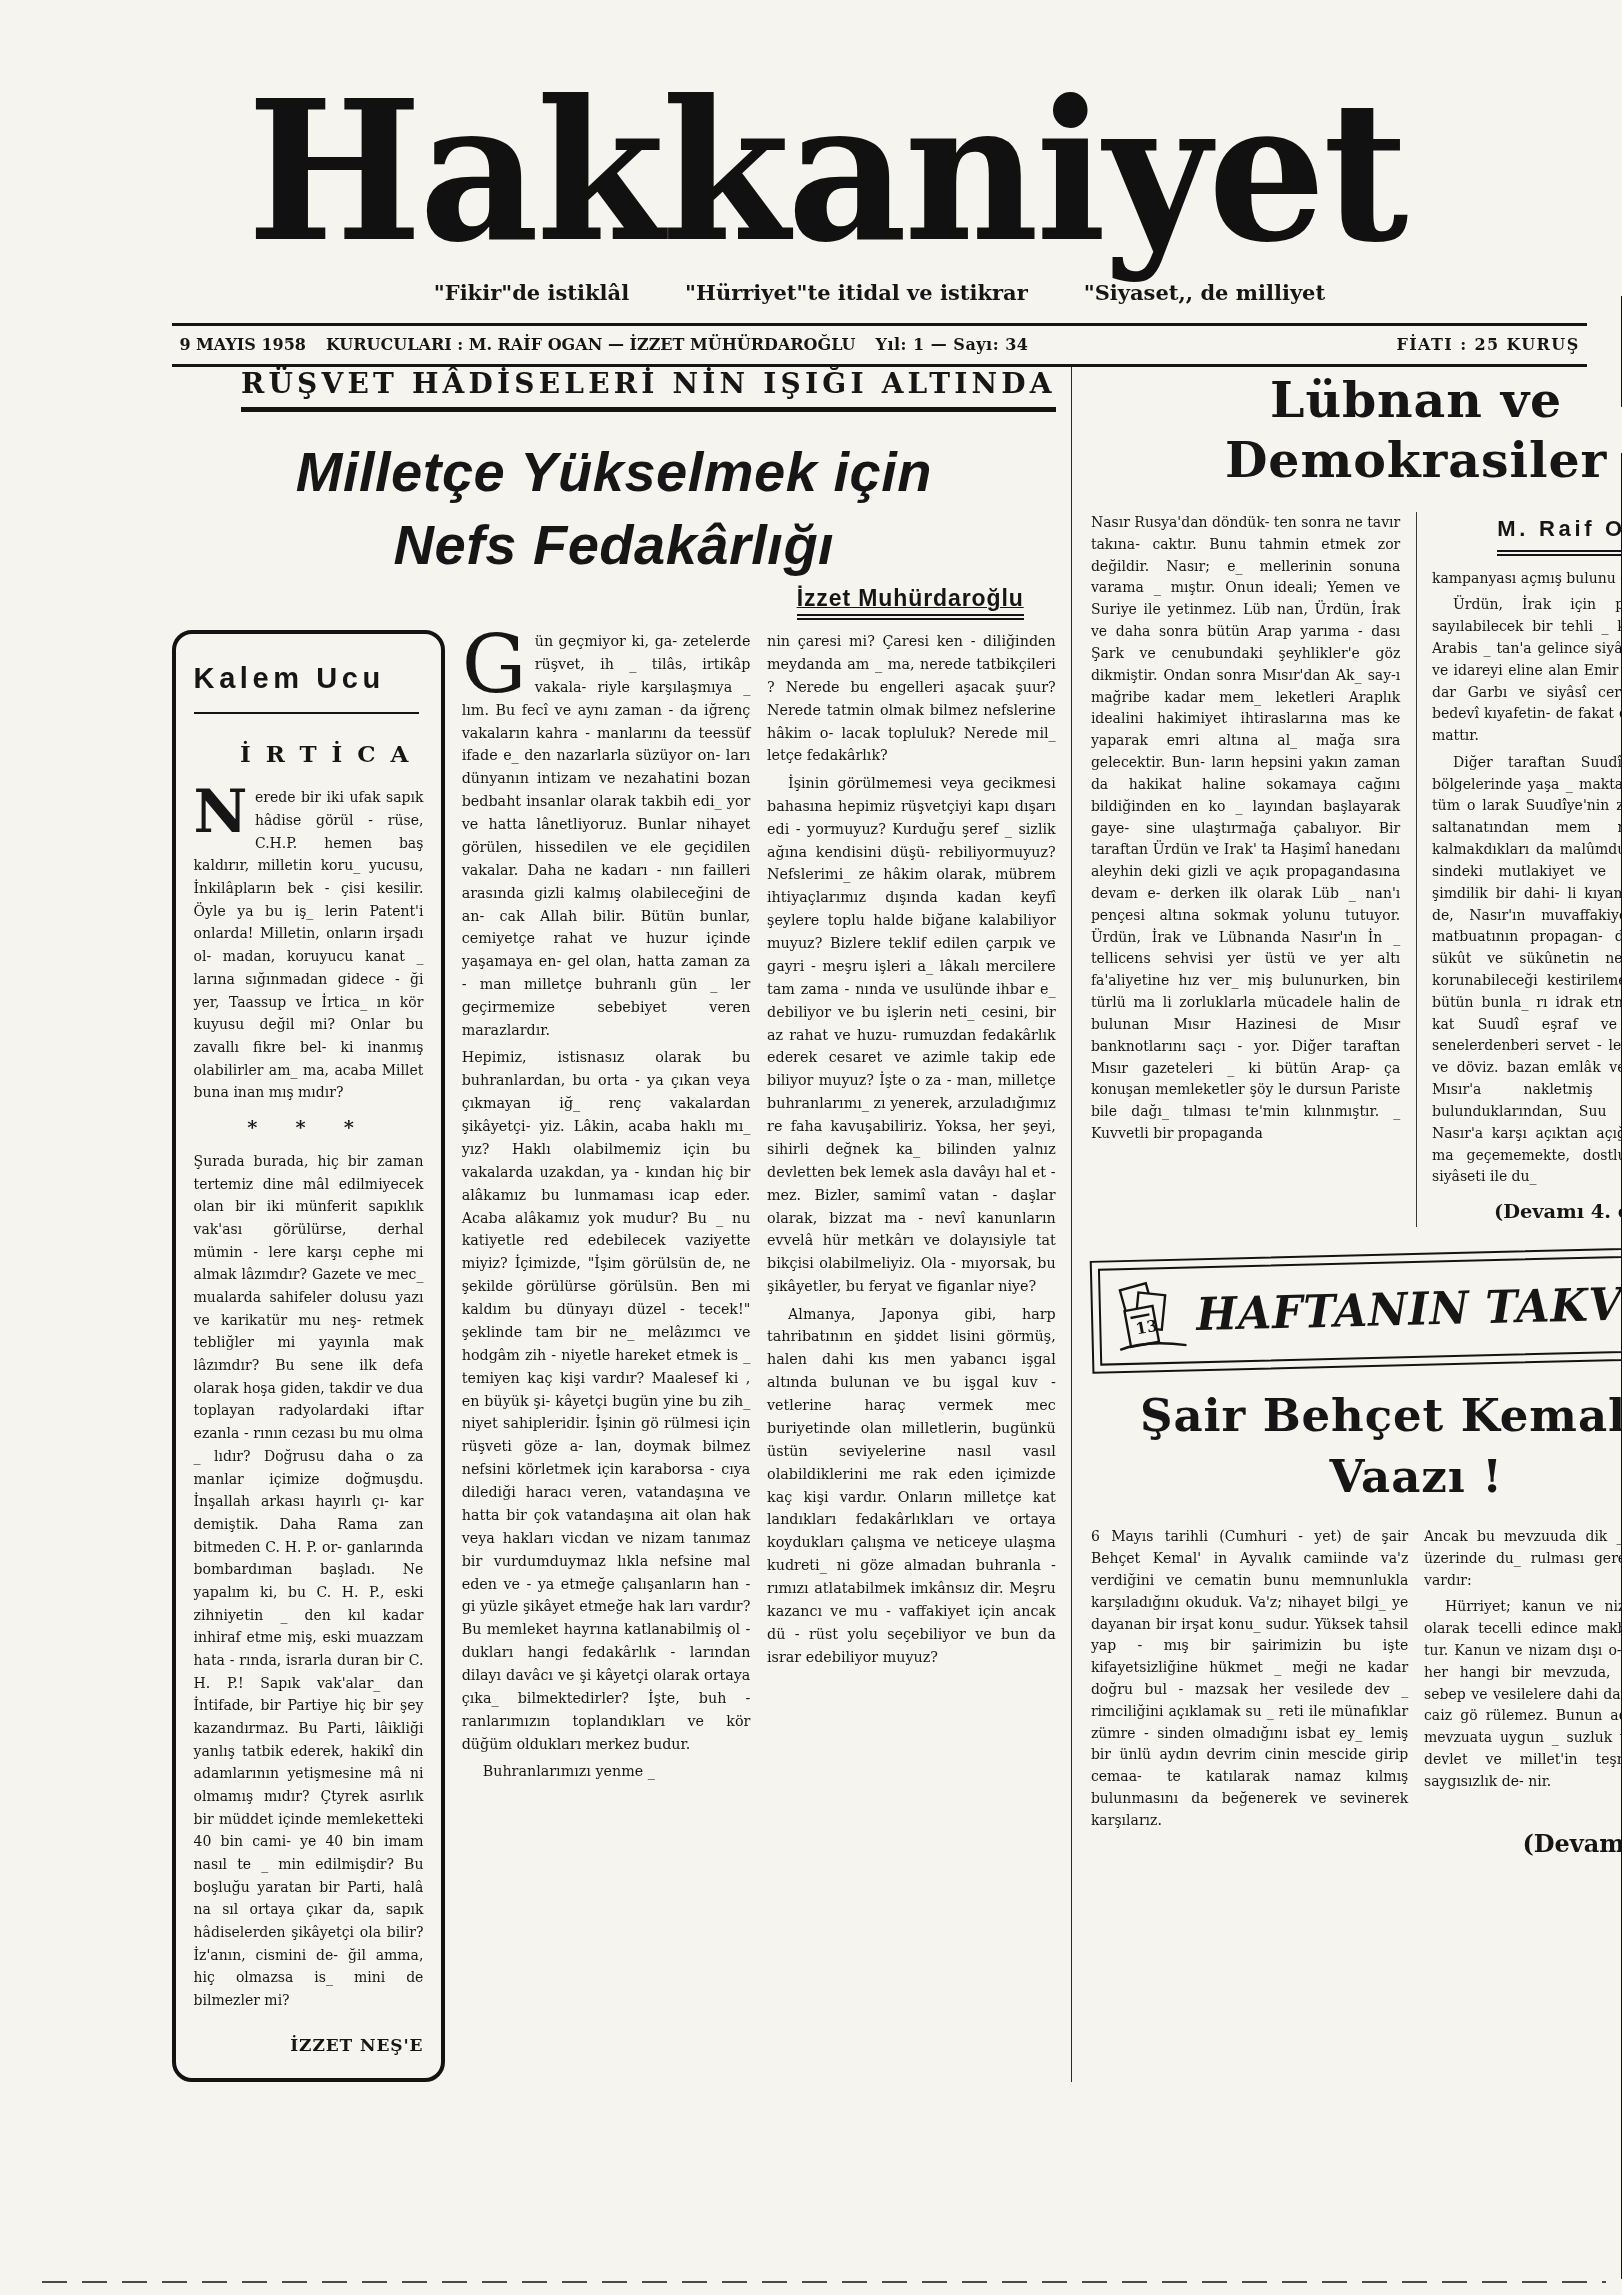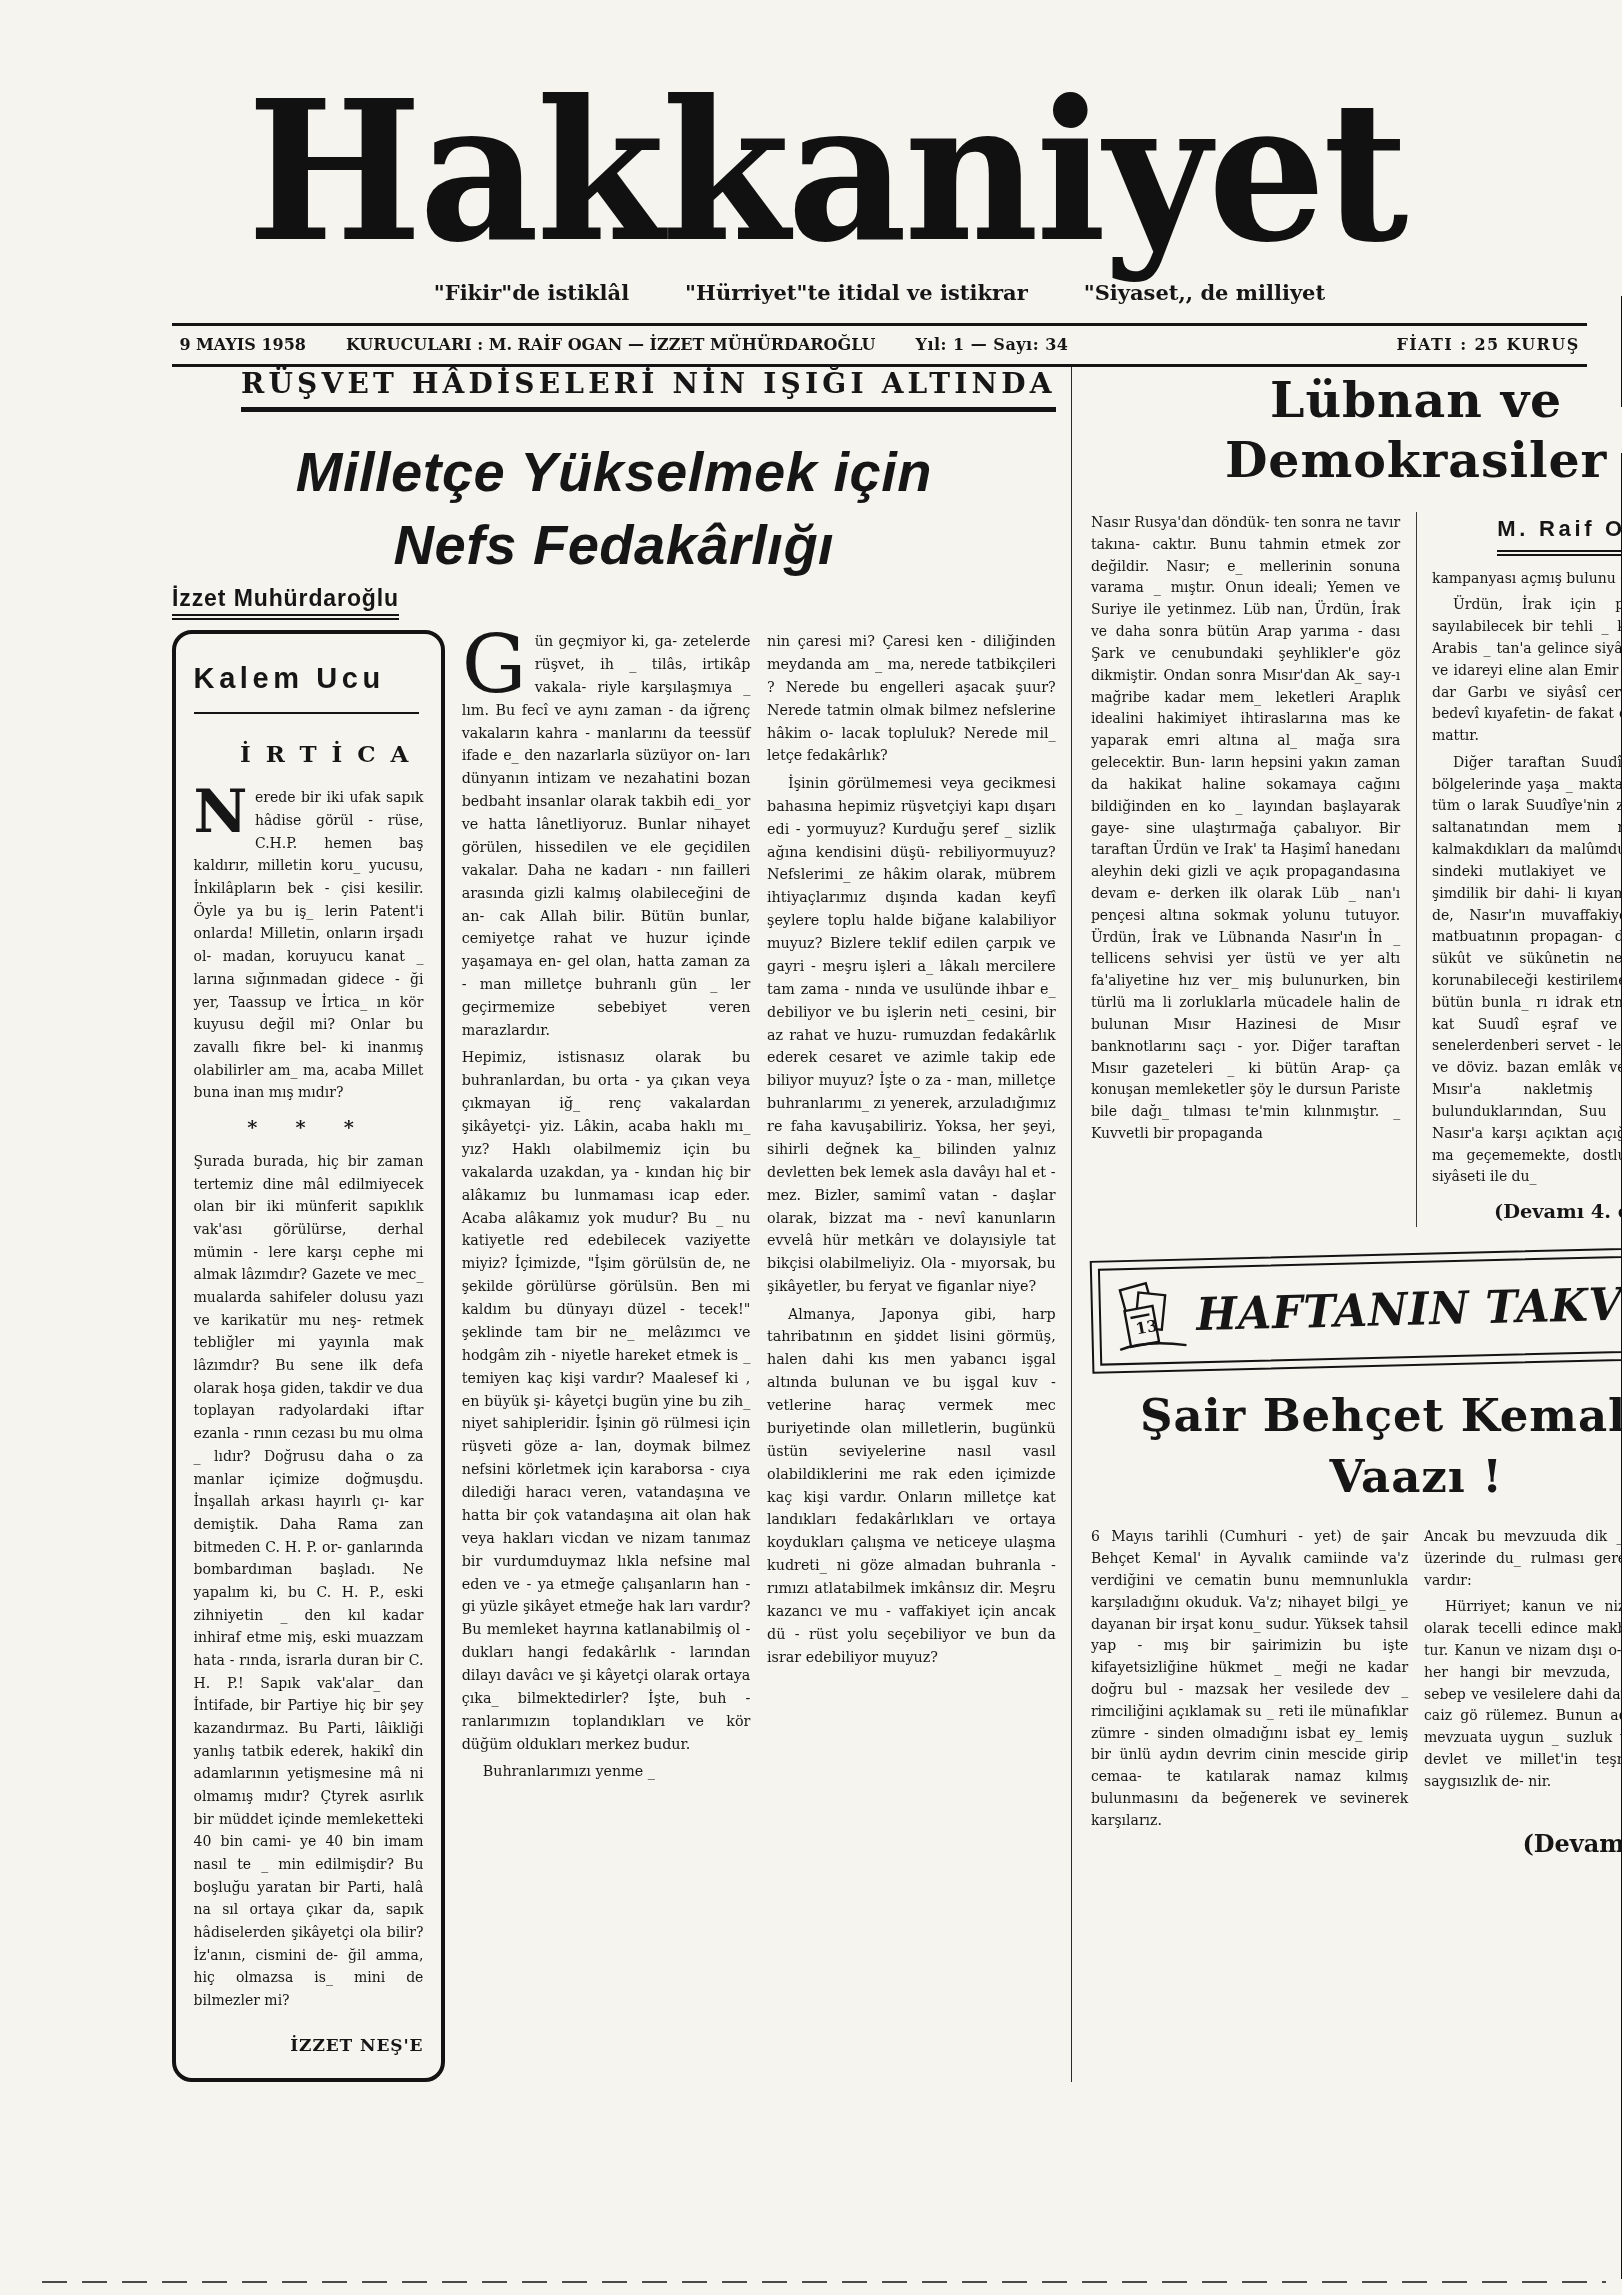--- a/index.html
+++ b/index.html
@@ -17,21 +17,21 @@
     margin:0; font-family:"DejaVu Serif", serif; font-weight:bold;
     font-size:185px; line-height:1.0; letter-spacing:-2.8px; color:#111;
     transform:scaleY(1.04);
   }
   .motto-row {
     display:flex; justify-content:center; gap:56px; margin-top:15.7px;
     font-weight:bold; font-size:21px; white-space:nowrap;
   }
   .dateline {
     margin-top:18.5px; border-top:3.2px solid #141414; border-bottom:3.2px solid #141414;
-    display:flex; align-items:center; gap:40px; padding:9.3px 7.4px;
+    display:flex; align-items:center; gap:20px; padding:9.3px 7.4px;
     font-weight:bold; font-size:16px; white-space:nowrap;
   }
   .dateline .price { margin-left:auto; letter-spacing:1.4px; }
   .dateline .issue { letter-spacing:0.5px; }
 
   
   main { display:flex; margin-top:20.4px; align-items:stretch; }
   .left-zone { flex:0 0 810px; }
   .right-zone { flex:1 1 auto; border-left:1.4px solid #2a2a2a; padding-left:18.5px; margin-left:15.7px; }
 
@@ -39,21 +39,21 @@
   .kicker-wrap { margin-left:69px; }
   .kicker {
     display:inline-block; font-weight:bold; font-size:28px; letter-spacing:4.2px;
     border-bottom:5.1px solid #141414; padding-bottom:7.4px; white-space:nowrap;
   }
   .lead-title {
     margin:24px 0 3.7px; text-align:center;
     font-family:"Liberation Sans", sans-serif; font-weight:bold;
     font-size:56px; line-height:1.3; letter-spacing:0.5px;font-style:italic;
   }
-  .lead-byline { padding-right:32px; margin:2.8px 0 17.6px; }
+  .lead-byline { text-align:right; padding-right:32px; margin:2.8px 0 17.6px;text-decoration:underline; }
   .lead-byline span {
     font-family:"Liberation Sans", sans-serif; font-weight:bold; font-size:23px;
     border-bottom:6.5px double #141414; padding-bottom:2.8px; letter-spacing:0.9px;
   }
 
   .left-row { display:flex; gap:16.7px; }
 
   
   .kalem-box {
     flex:0 0 273px; box-sizing:border-box; align-self:flex-start;

